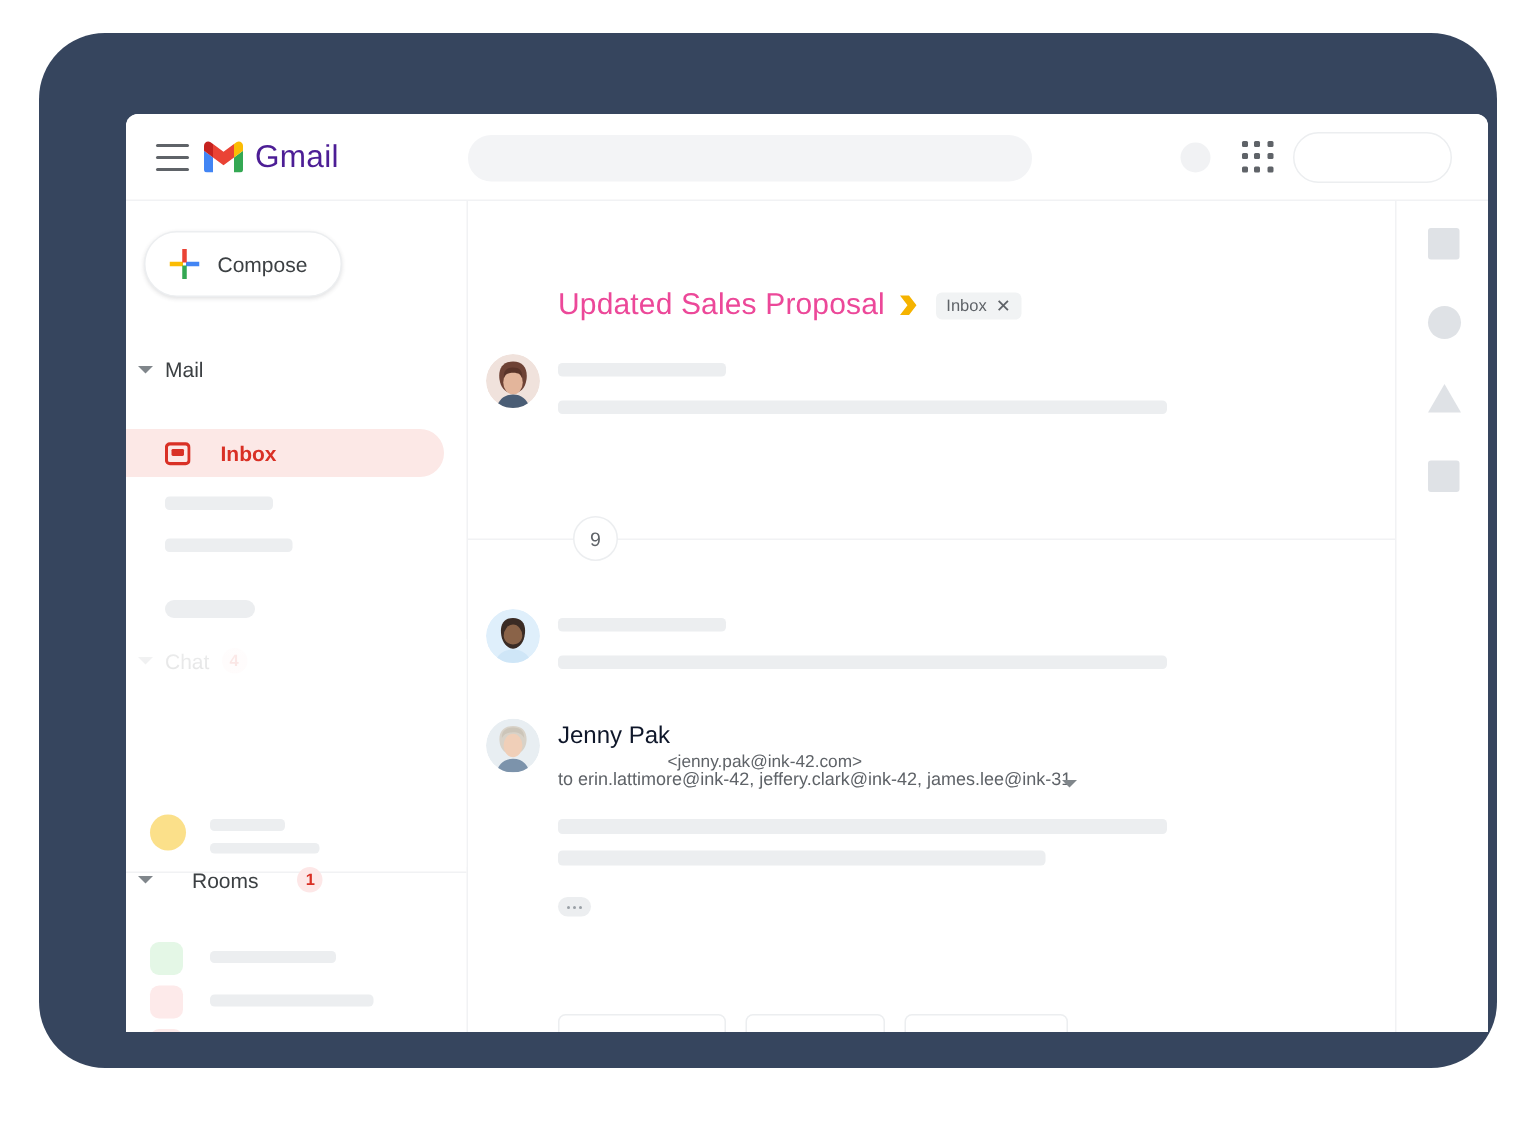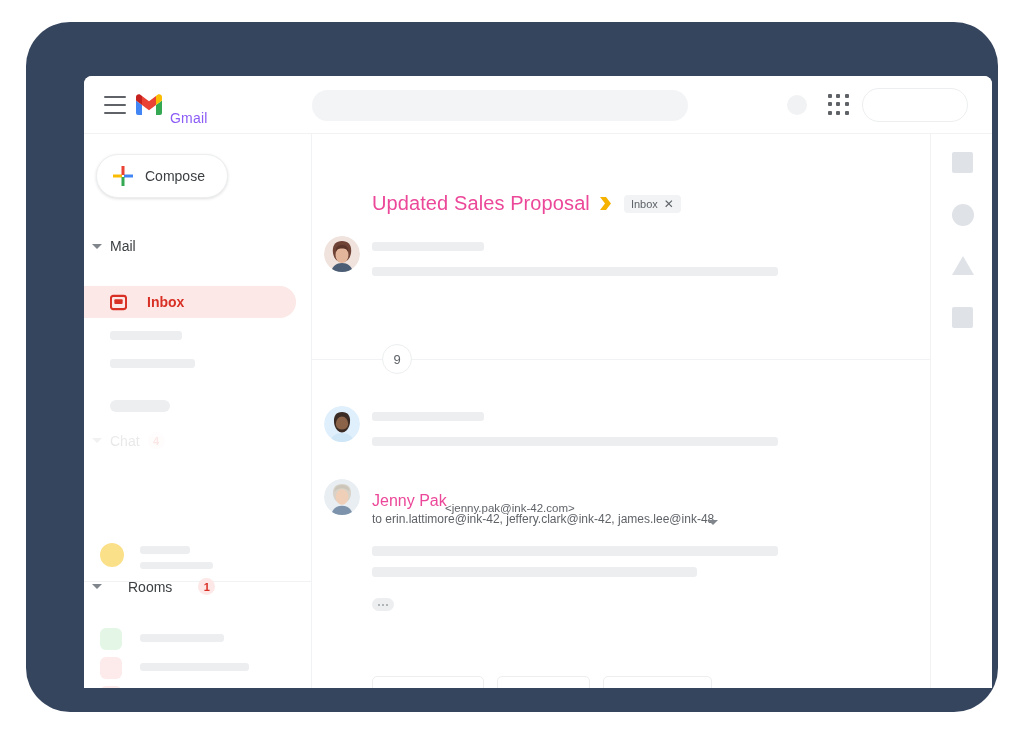--- a/index.html
+++ b/index.html
@@ -37,22 +37,22 @@
   #hamburger-button {
     position: absolute; left: 20px; top: 20px;
     width: 22px; height: 18px;
     display: flex; flex-direction: column; justify-content: space-between;
     cursor: pointer;
   }
   #hamburger-button i { display:block; height: 2px; background: #5f6368; border-radius: 1px; }
 
   #gmail-logo { position: absolute; left: 52px; top: 18px; width: 26px; height: 21px; }
   #brand-name {
-    position: absolute; left: 86px; top: 34px;
-    font-size: 14px; color: #8b5cf6; letter-spacing: .2px;
+    position: absolute; left: 86px; top: 17px;
+    font-size: 21px; color: #4c1d95; letter-spacing: .2px;
   }
 
   #search-bar {
     position: absolute; left: 228px; top: 14px;
     width: 376px; height: 31px;
     background: #f3f4f6; border-radius: 16px;
   }
 
   #account-avatar {
     position: absolute; left: 703px; top: 19px;
@@ -166,21 +166,21 @@
     background: #f1f2f4;
   }
   #collapsed-count-badge {
     position: absolute; left: 70px; top: 210px;
     width: 30px; height: 30px; border-radius: 50%;
     background: #fff; border: 1px solid #eceef0;
     display: flex; align-items: center; justify-content: center;
     font-size: 13px; color: #5f6368; cursor: pointer;
   }
 
-  #sender-name { position: absolute; left: 60px; top: 358px; font-size: 16px; color: #ec4899; }
+  #sender-name { position: absolute; left: 60px; top: 348px; font-size: 16px; color: #0f172a; }
   #sender-email { position: absolute; left: 133px; top: 368px; font-size: 11.5px; color: #5f6368; }
   #recipients-line { position: absolute; left: 60px; top: 378px; font-size: 12px; color: #5f6368; }
   #recipients-caret {
     position: absolute; left: 396px; top: 386px;
     width: 0; height: 0;
     border-left: 5px solid transparent; border-right: 5px solid transparent;
     border-top: 5px solid #80868b; cursor: pointer;
   }
 
   #trimmed-content-button {
@@ -352,21 +352,21 @@
         <svg viewBox="0 0 36 36" width="36" height="36">
           <circle cx="18" cy="18" r="18" fill="#e8eef2"></circle>
           <path d="M18 5c6.5 0 9.5 4 9 10-.4 5-3.5 9-9 9s-8.6-4-9-9c-.5-6 2.5-10 9-10z" fill="#d8d2c8"></path>
           <ellipse cx="18" cy="18" rx="6.3" ry="7.8" fill="#f0cfb8"></ellipse>
           <path d="M18 6c5.5 0 7.6 3 7.4 7-1.4-2.6-3.6-3.8-7.4-3.8S12 10.4 10.6 13C10.4 9 12.5 6 18 6z" fill="#ccc5b9"></path>
           <path d="M7 36c1.5-6.2 5.5-9.2 11-9.2s9.5 3 11 9.2z" fill="#7c93ab"></path>
         </svg>
       </div>
       <div id="sender-name">Jenny Pak</div>
       <div id="sender-email">&lt;jenny.pak@ink-42.com&gt;</div>
-      <div id="recipients-line">to erin.lattimore@ink-42, jeffery.clark@ink-42, james.lee@ink-48</div>
+      <div id="recipients-line">to erin.lattimore@ink-42, jeffery.clark@ink-42, james.lee@ink-31</div>
       <div id="recipients-caret"></div>
 
       <div class="skel" style="left:60px; top:412px; width:406px; height:10px;"></div>
       <div class="skel" style="left:60px; top:433px; width:325px; height:10px;"></div>
 
       <div id="trimmed-content-button">
         <i></i>
           <i></i>
           <i></i>
       </div>

